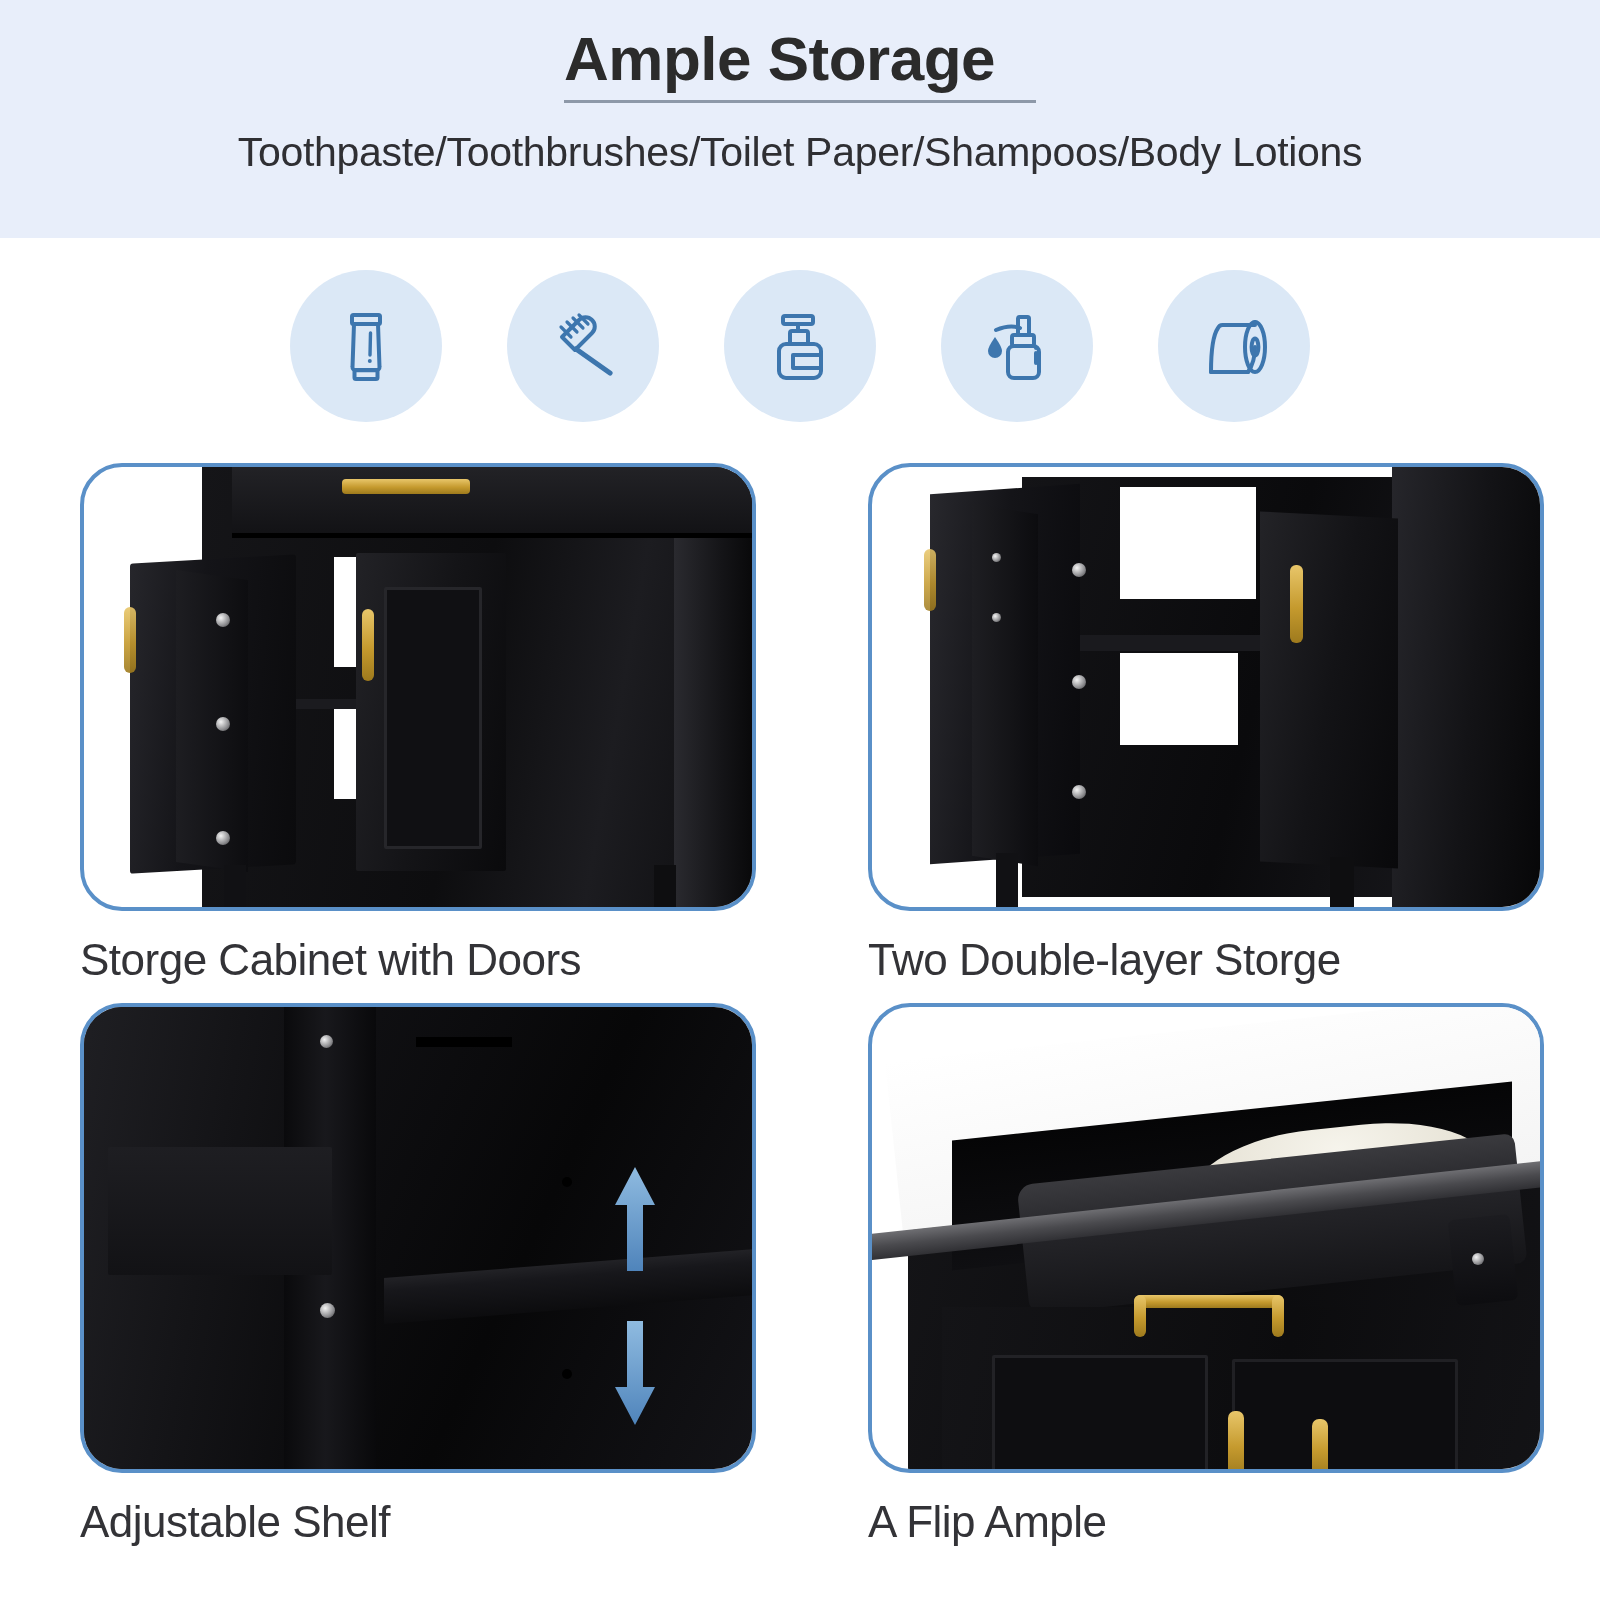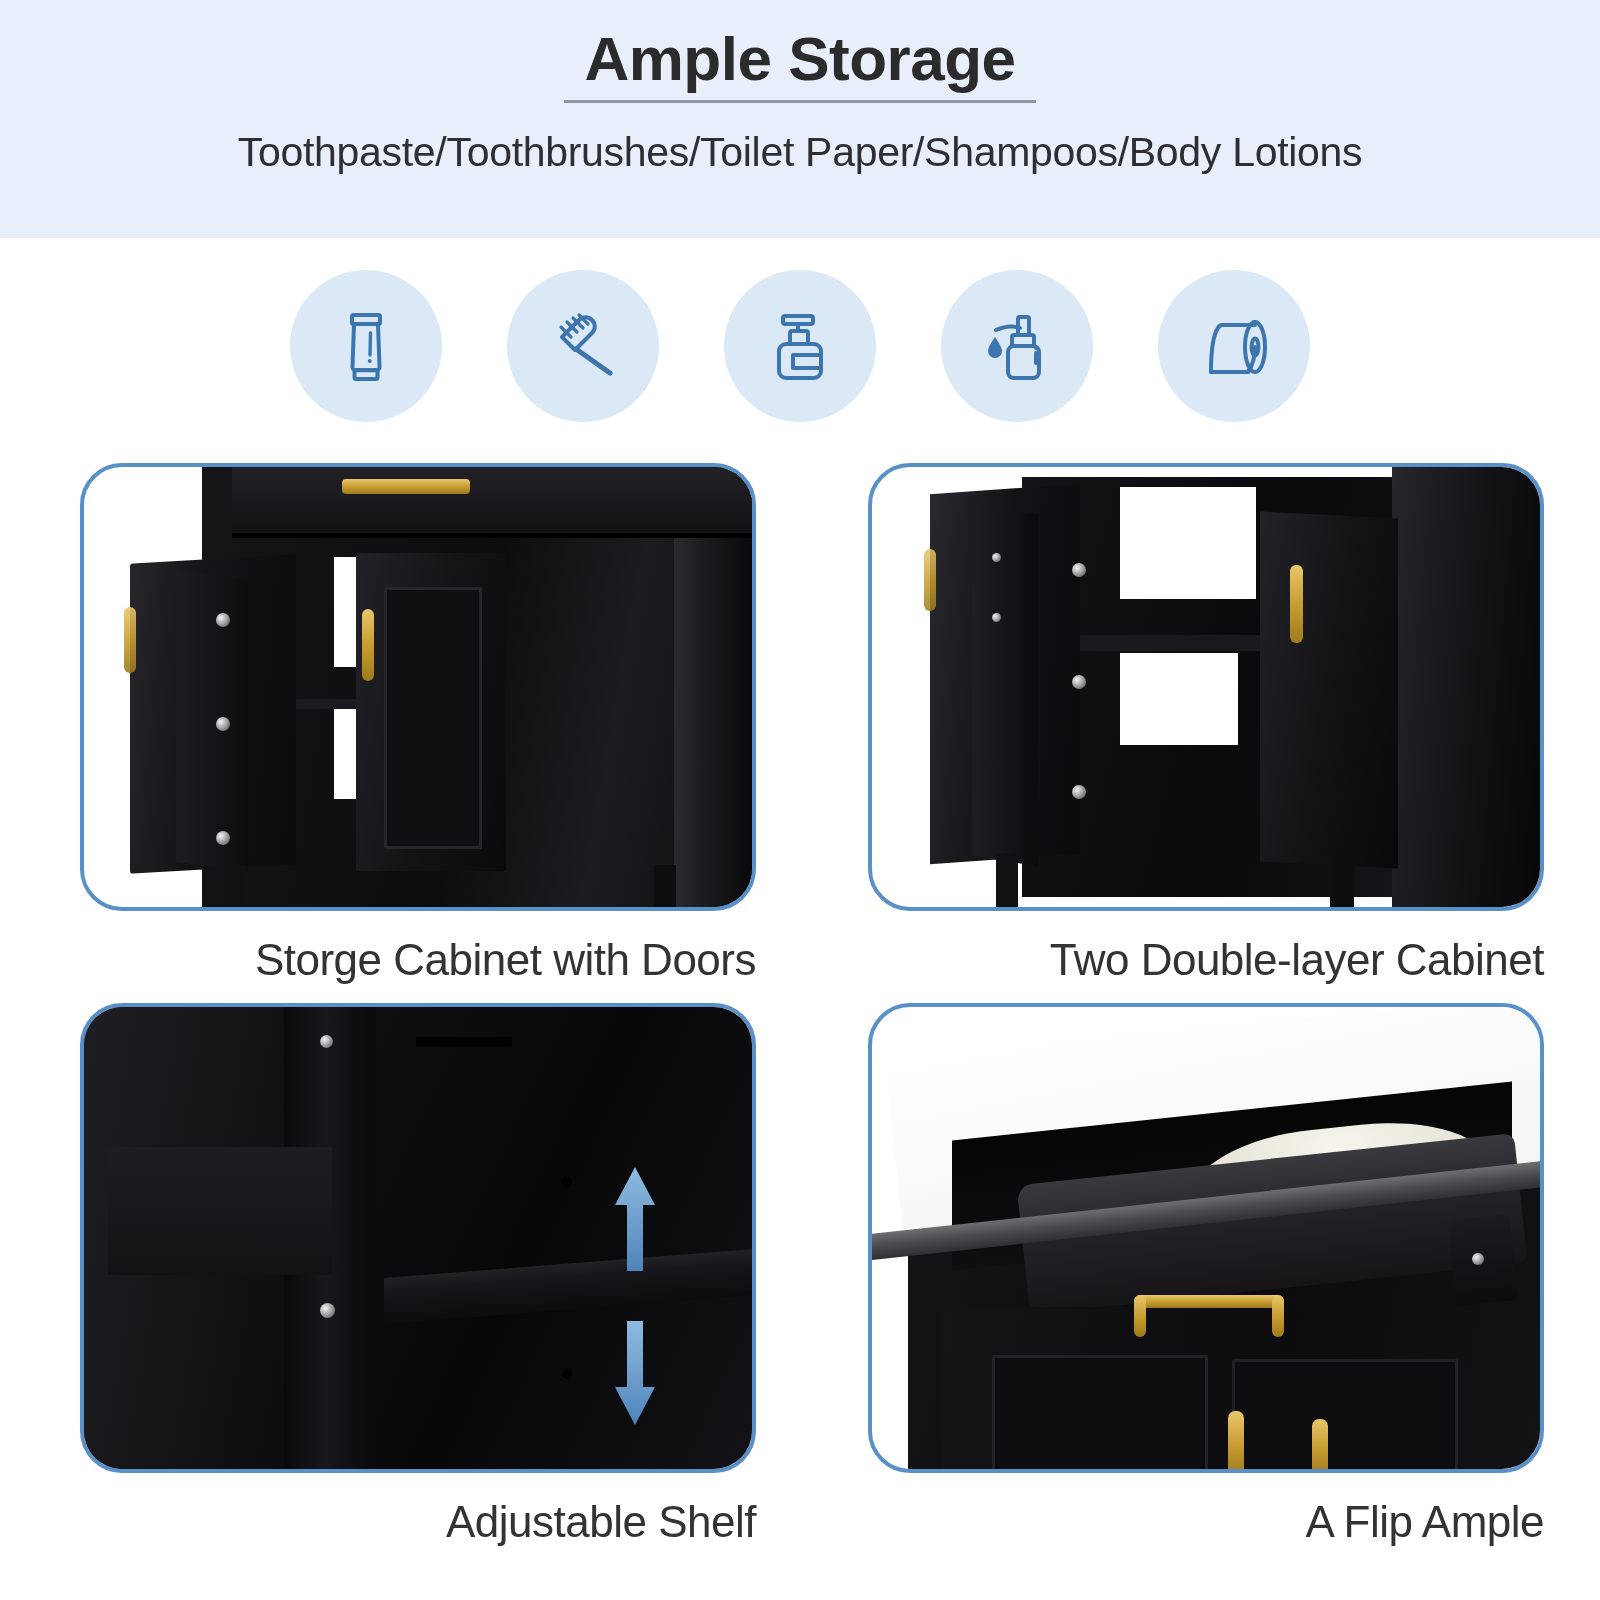--- a/index.html
+++ b/index.html
@@ -10,21 +10,21 @@
     overflow:hidden;
     position:relative;
   }
 
   
   .header{
     position:absolute;left:0;top:0;width:1600px;height:238px;
     background:#e8eefa;
     display:flex;flex-direction:column;align-items:center;
   }
-  .title-wrap{margin-top:26px;display:inline-block;text-align:center;}
+  .title-wrap{margin-top:26px;display:inline-block;text-align:left;}
   .title{
     font-size:62px;font-weight:bold;color:#2b2b2b;
     letter-spacing:-0.5px;line-height:1.05;
     font-family:"Liberation Sans", sans-serif;
   }
   .title-rule{
     width:472px;height:3px;background:#8d98a8;margin:9px auto 0 auto;
   }
   .subtitle{
     margin-top:26px;
@@ -54,21 +54,21 @@
   .photo{
     position:relative;
     width:676px;height:448px;
     border:4px solid #5a90c8;
     border-radius:42px;
     background:#ffffff;
     overflow:hidden;
     box-sizing:border-box;
   }
   .caption{
-    text-align:right;
+    text-align:left;
     font-size:44px;
     color:#333337;
     margin-top:24px;
     letter-spacing:-0.5px;
     white-space:nowrap;
     font-weight:400;
   }
   .row2{margin-top:18px;}
   .row2 .photo{height:470px;}
   .row2 .caption{}
@@ -267,21 +267,21 @@
         <div class="p2-doorL-in"></div>
         <div class="gold" style="left:52px;top:82px;width:12px;height:62px;border-radius:6px;opacity:.85;"></div>
         <div class="scr" style="left:120px;top:86px;width:9px;height:9px;"></div>
         <div class="scr" style="left:120px;top:146px;width:9px;height:9px;"></div>
         <div class="scr" style="left:200px;top:96px;"></div>
         <div class="scr" style="left:200px;top:208px;"></div>
         <div class="scr" style="left:200px;top:318px;"></div>
         <div class="p2-leg1"></div>
         <div class="p2-leg2"></div>
       </div>
-      <div class="caption">Two Double-layer Cabinet</div>
+      <div class="caption">Two Double-layer Storge</div>
     </div>
 
   </div>
 
   <div class="prow row2">
 
     <div class="pcell">
       <div class="photo">
         <div class="p3-bg"></div>
         <div class="p3-leftwall"></div>

